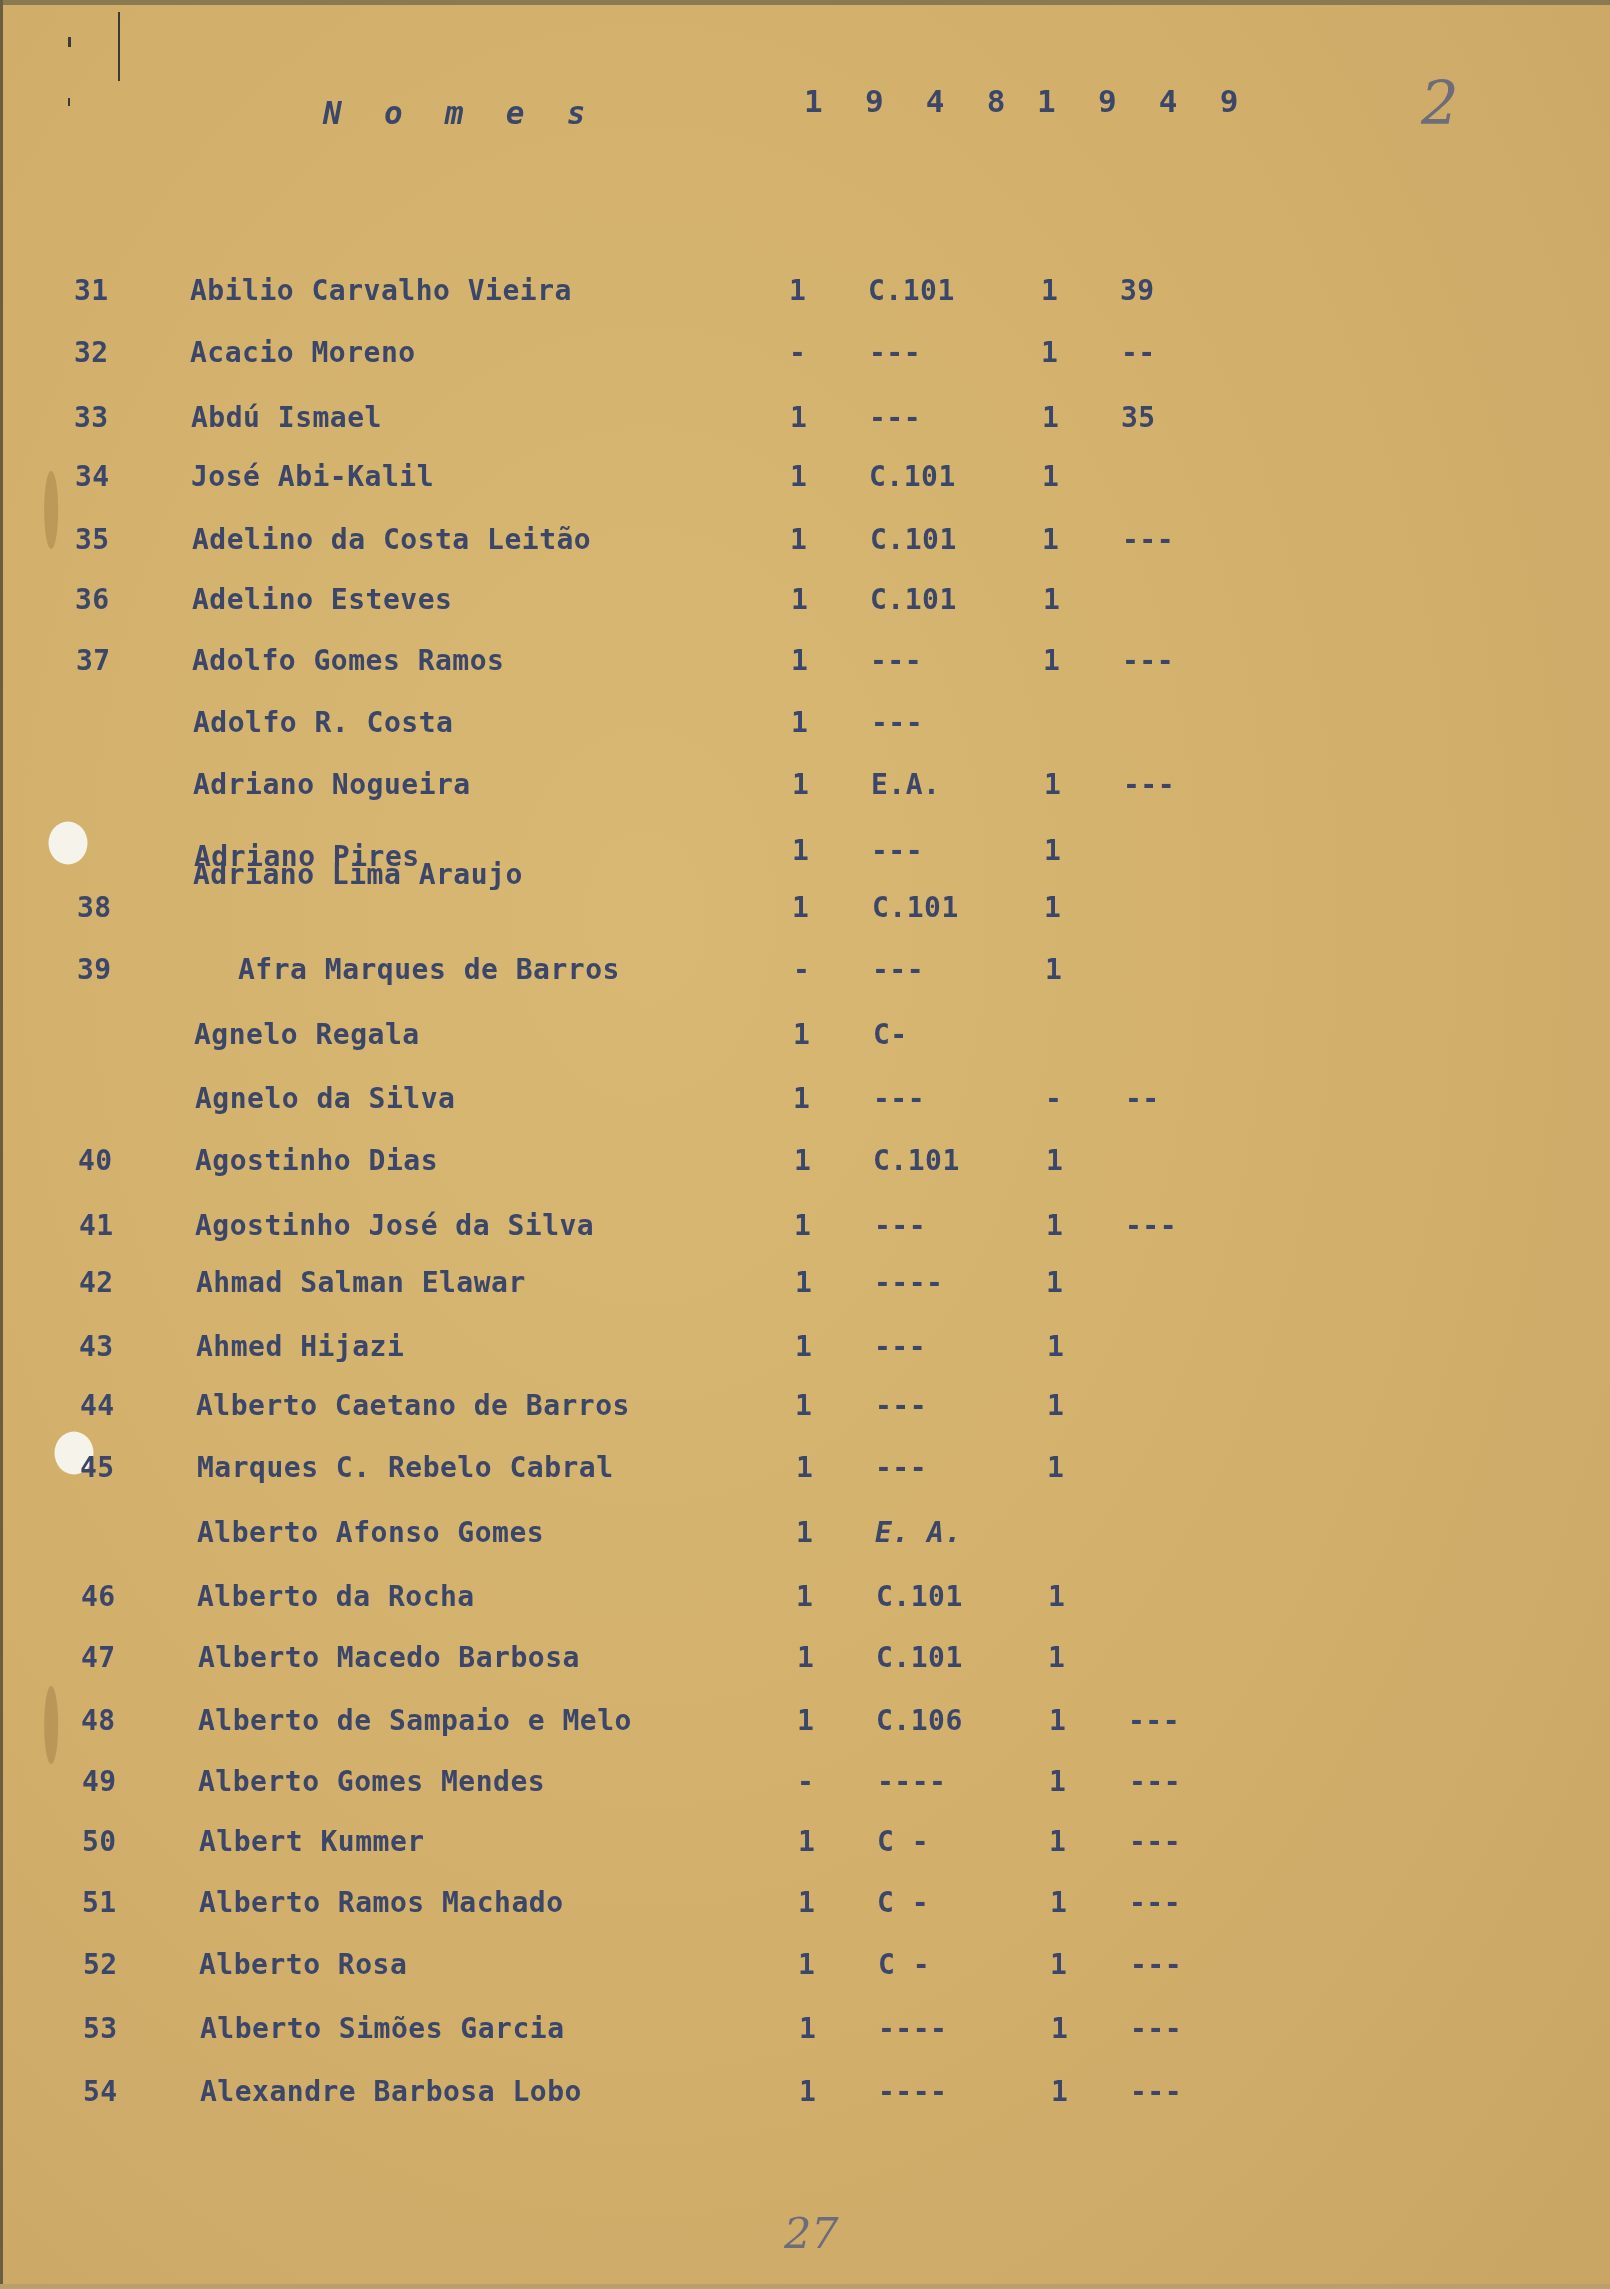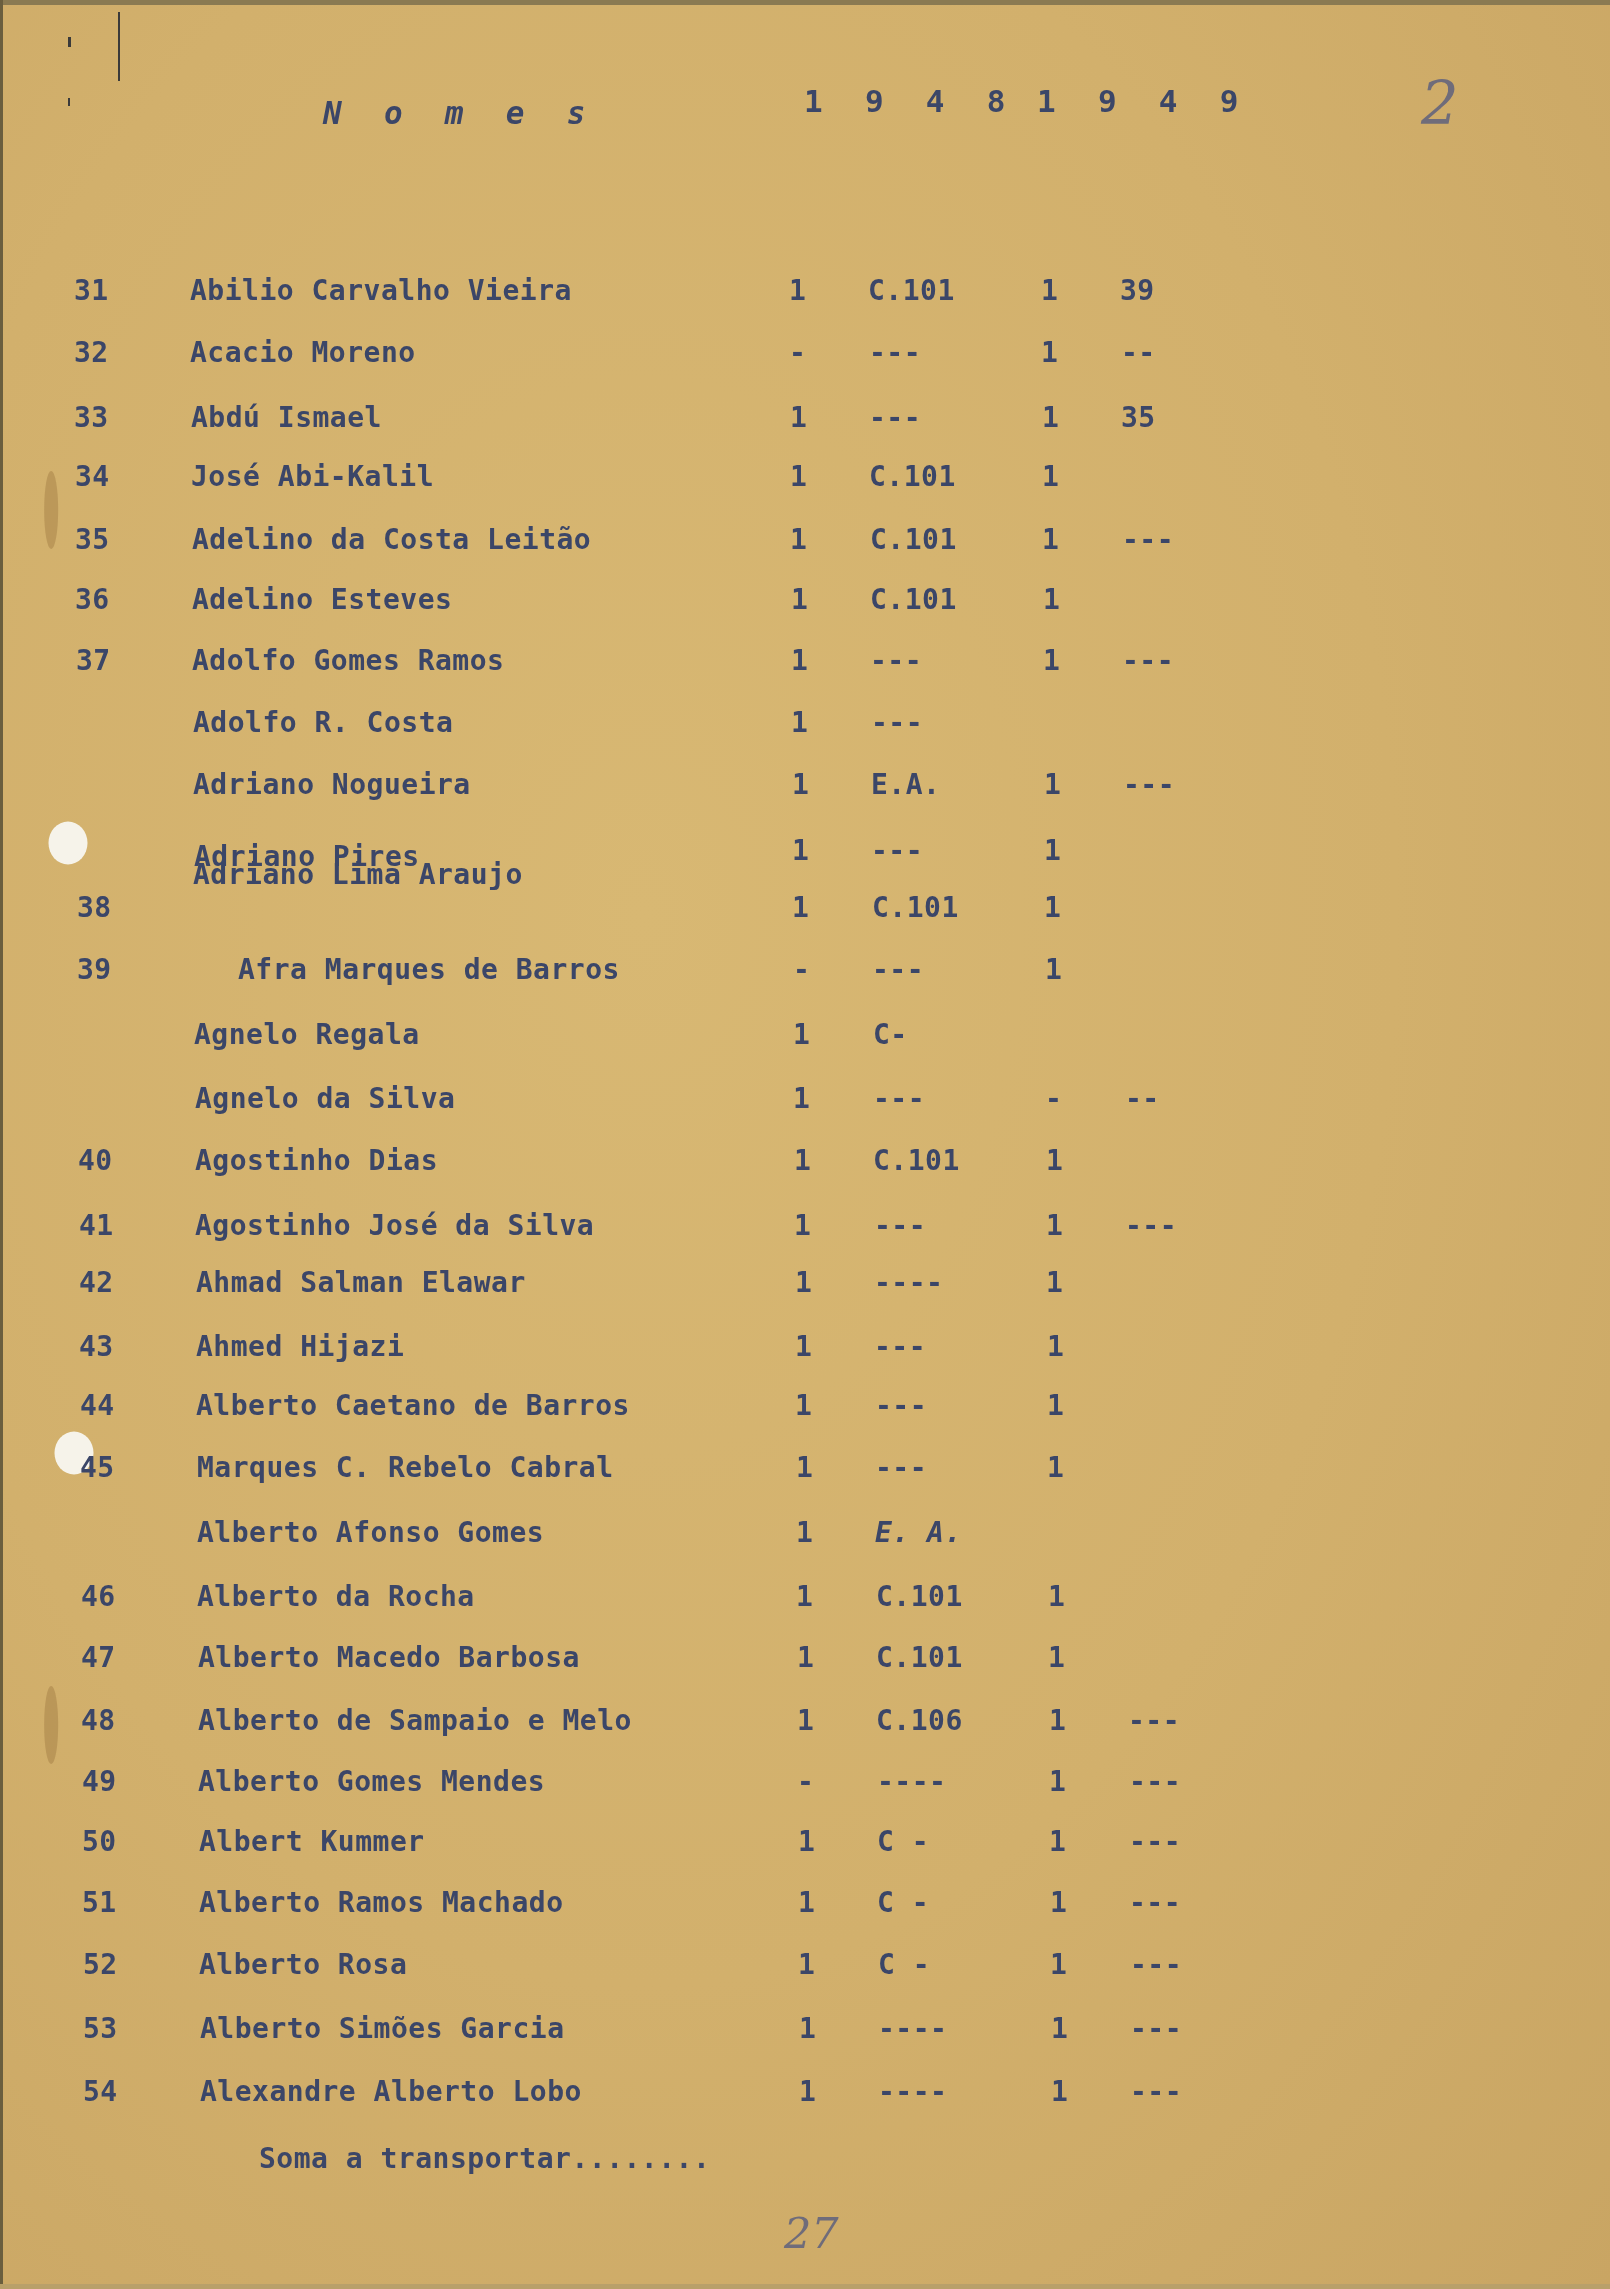--- a/index.html
+++ b/index.html
@@ -273,24 +273,23 @@
       <div>
         <div class="t" style="left: 83px; top: 2028px;">53</div>
         <div class="t" style="left: 200px; top: 2028px;">Alberto Simões Garcia</div>
         <div class="t" style="left: 799px; top: 2028px;">1</div>
         <div class="t" style="left: 878px; top: 2028px;">----</div>
         <div class="t" style="left: 1051px; top: 2028px;">1</div>
         <div class="t" style="left: 1130px; top: 2028px;">---</div>
       </div>
       <div>
         <div class="t" style="left: 83px; top: 2091px;">54</div>
-        <div class="t" style="left: 200px; top: 2091px;">Alexandre Alberto Lobo</div>
+        <div class="t" style="left: 200px; top: 2091px;">Alexandre Barbosa Lobo</div>
         <div class="t" style="left: 799px; top: 2091px;">1</div>
         <div class="t" style="left: 878px; top: 2091px;">----</div>
         <div class="t" style="left: 1051px; top: 2091px;">1</div>
         <div class="t" style="left: 1130px; top: 2091px;">---</div>
       </div>
     </div>
 
-  <div class="t" style="left:259px;top:2158px;">Soma a transportar........</div>
   <div class="hand" style="left:784px;top:2233px;font-size:43px;">27</div>
 </div>
 
 
 </body></html>

